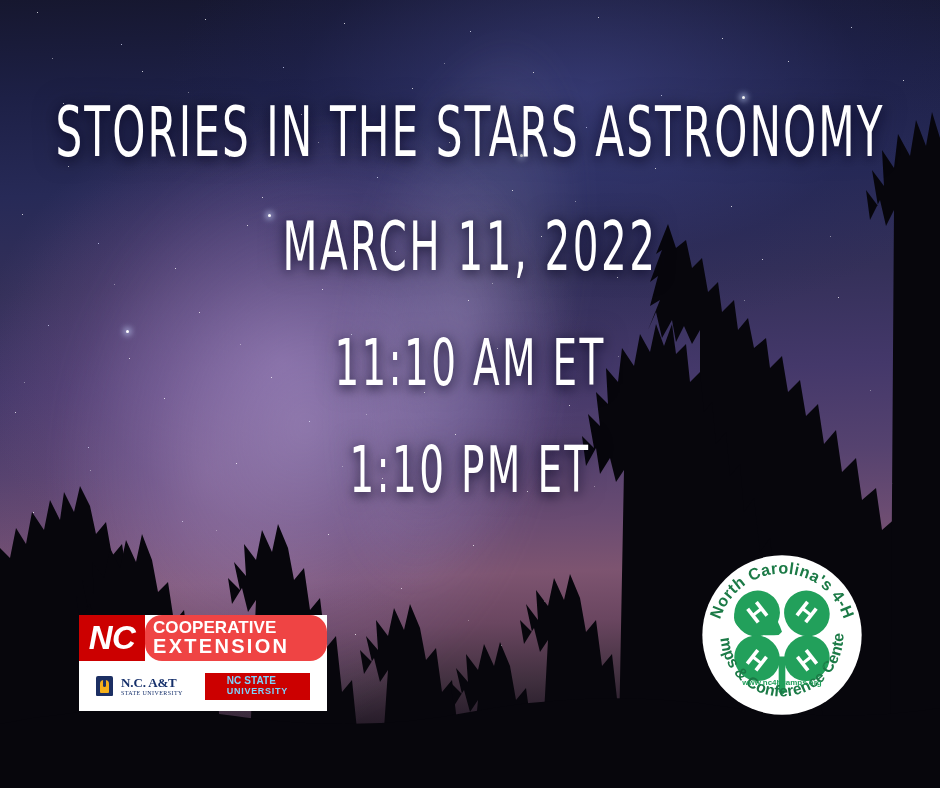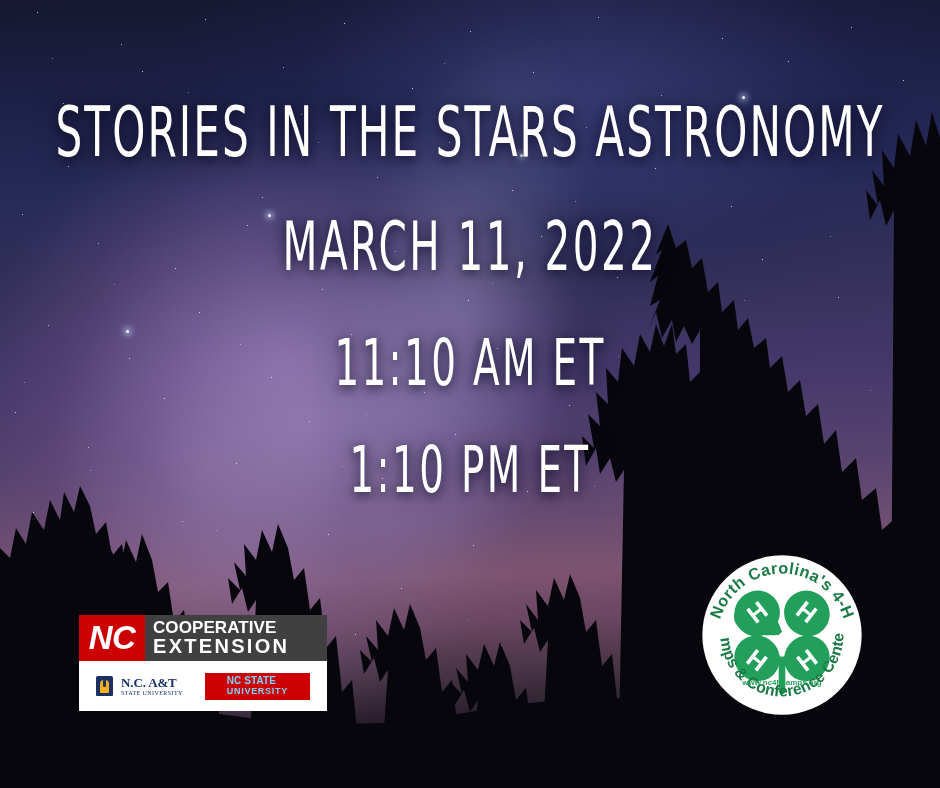--- a/index.html
+++ b/index.html
@@ -139,23 +139,24 @@
   .ext-top{display:flex;align-items:stretch;height:46px;}
   .ext-nc{
     background:#cc0000;color:#fff;
     width:66px;display:flex;align-items:center;justify-content:center;
     font-family:"Liberation Sans",sans-serif;font-weight:bold;
     font-size:33px;letter-spacing:-.02em;line-height:1;
     padding-bottom:2px;
     font-style:italic;
   }
   .ext-coop{
-    background:#404040;color:#fff;flex:1;
+    background:#ef4444;color:#fff;flex:1;
     display:flex;flex-direction:column;justify-content:center;
     padding:3px 5px 3px 8px;
+    border-radius:17px;
   }
   .ext-coop div{
     font-family:"Liberation Sans",sans-serif;font-weight:bold;
     font-size:17px;line-height:1.02;letter-spacing:.005em;
   }
   .ext-coop .l2{letter-spacing:.115em;font-size:20px;}
   .ext-bottom{
     height:50px;background:#fff;
     display:flex;align-items:center;justify-content:space-around;
     padding:0 6px;

